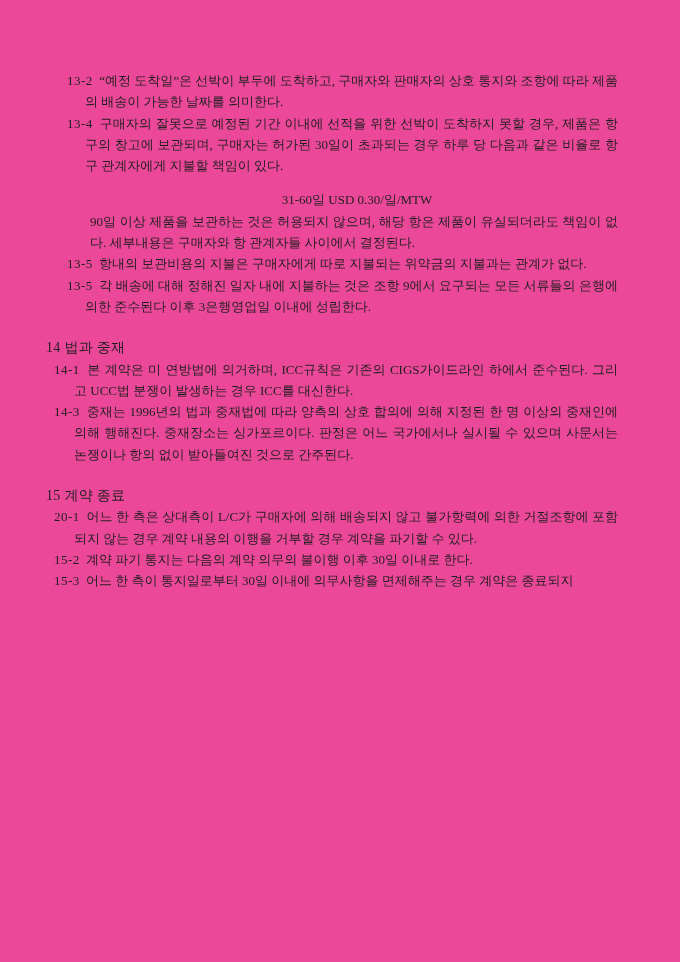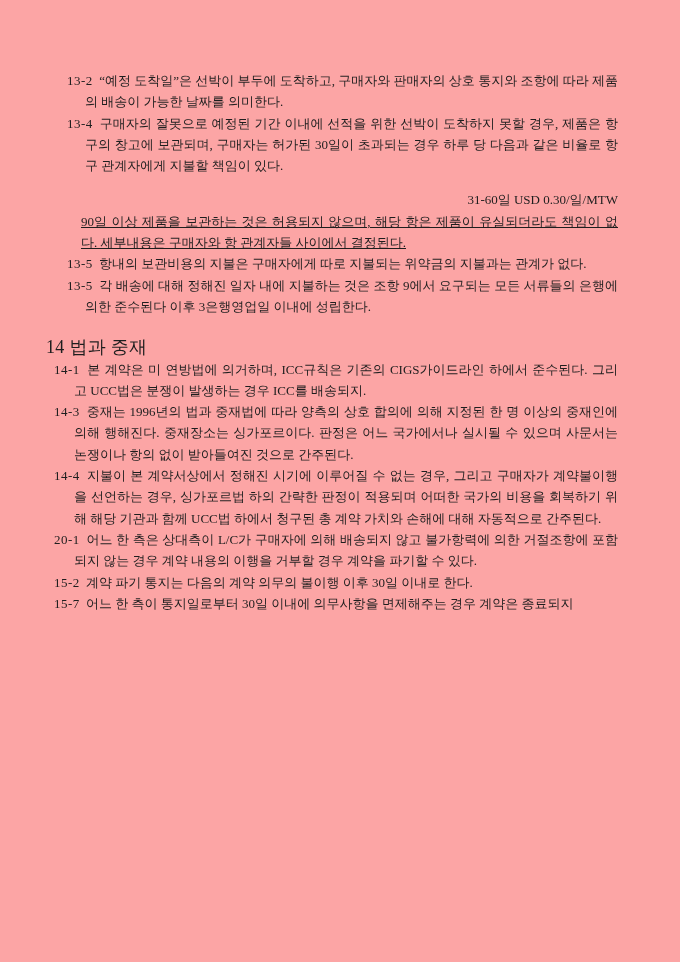--- a/index.html
+++ b/index.html
@@ -5,21 +5,21 @@
   html, body {
     margin: 0;
     padding: 0;
     background: #ffffff;
   }
   .page {
     position: relative;
     width: 680px;
     height: 962px;
     box-sizing: border-box;
-    background: #fca5a5;
+    background: #ec4899;
     color: #1e1e1e;
     padding: 70px 62px 20px 46px;
     overflow: hidden;
     font-family: "Liberation Serif", "DejaVu Serif", serif;
     font-size: 13px;
     line-height: 21.3px;
   }
   section { margin: 0; padding: 0; }
   p { margin: 0; }
   .clause {
@@ -36,30 +36,29 @@
     text-indent: -20px;
   }
   .num {
     padding-right: 3px;
     letter-spacing: 0.5px;
   }
   .rates {
     margin: 13px 0 0 50px;
   }
   .rates p {
-    text-align: right;
+    text-align: center;
   }
   .note {
-    margin: 0 0 0 35px;
+    margin: 0 0 0 44px;
     text-align: justify;
-    text-decoration: underline;
   }
   .sec-heading {
     margin: 20px 0 0 0;
-    font-size: 18px;
+    font-size: 14px;
     font-weight: 400;
     line-height: 21.3px;
     letter-spacing: 0.3px;
   }
 </style>
 </head>
 <body>
 
 <div class="page">
 
@@ -71,24 +70,24 @@
       <p>31-60일 USD 0.30/일/MTW</p>
     </div>
     <p class="note">90일 이상 제품을 보관하는 것은 허용되지 않으며, 해당 항은 제품이 유실되더라도 책임이 없다. 세부내용은 구매자와 항 관계자들 사이에서 결정된다.</p>
 
     <p class="clause c13"><span class="num">13-5</span> <span>항내의 보관비용의 지불은 구매자에게 따로 지불되는 위약금의 지불과는 관계가 없다.</span></p>
     <p class="clause c13"><span class="num">13-5</span> <span>각 배송에 대해 정해진 일자 내에 지불하는 것은 조항 9에서 요구되는 모든 서류들의 은행에 의한 준수된다 이후 3은행영업일 이내에 성립한다.</span></p>
   </section>
 
   <section>
     <h2 class="sec-heading">14 법과 중재</h2>
-    <p class="clause c14"><span class="num">14-1</span> <span>본 계약은 미 연방법에 의거하며, ICC규칙은 기존의 CIGS가이드라인 하에서 준수된다. 그리고 UCC법은 분쟁이 발생하는 경우 ICC를 배송되지.</span></p>
+    <p class="clause c14"><span class="num">14-1</span> <span>본 계약은 미 연방법에 의거하며, ICC규칙은 기존의 CIGS가이드라인 하에서 준수된다. 그리고 UCC법 분쟁이 발생하는 경우 ICC를 대신한다.</span></p>
     <p class="clause c14"><span class="num">14-3</span> <span>중재는 1996년의 법과 중재법에 따라 양측의 상호 합의에 의해 지정된 한 명 이상의 중재인에 의해 행해진다. 중재장소는 싱가포르이다. 판정은 어느 국가에서나 실시될 수 있으며 사문서는 논쟁이나 항의 없이 받아들여진 것으로 간주된다.</span></p>
-    <p class="clause c14"><span class="num">14-4</span> <span>지불이 본 계약서상에서 정해진 시기에 이루어질 수 없는 경우, 그리고 구매자가 계약불이행을 선언하는 경우, 싱가포르법 하의 간략한 판정이 적용되며 어떠한 국가의 비용을 회복하기 위해 해당 기관과 함께 UCC법 하에서 청구된 총 계약 가치와 손해에 대해 자동적으로 간주된다.</span></p>
   </section>
 
   <section>
+    <h2 class="sec-heading">15 계약 종료</h2>
     <p class="clause c14"><span class="num">20-1</span> <span>어느 한 측은 상대측이 L/C가 구매자에 의해 배송되지 않고 불가항력에 의한 거절조항에 포함되지 않는 경우 계약 내용의 이행을 거부할 경우 계약을 파기할 수 있다.</span></p>
     <p class="clause c14"><span class="num">15-2</span> <span>계약 파기 통지는 다음의 계약 의무의 불이행 이후 30일 이내로 한다.</span></p>
-    <p class="clause c14"><span class="num">15-7</span> <span>어느 한 측이 통지일로부터 30일 이내에 의무사항을 면제해주는 경우 계약은 종료되지</span></p>
+    <p class="clause c14"><span class="num">15-3</span> <span>어느 한 측이 통지일로부터 30일 이내에 의무사항을 면제해주는 경우 계약은 종료되지</span></p>
   </section>
 
 </div>
 
 </body></html>

